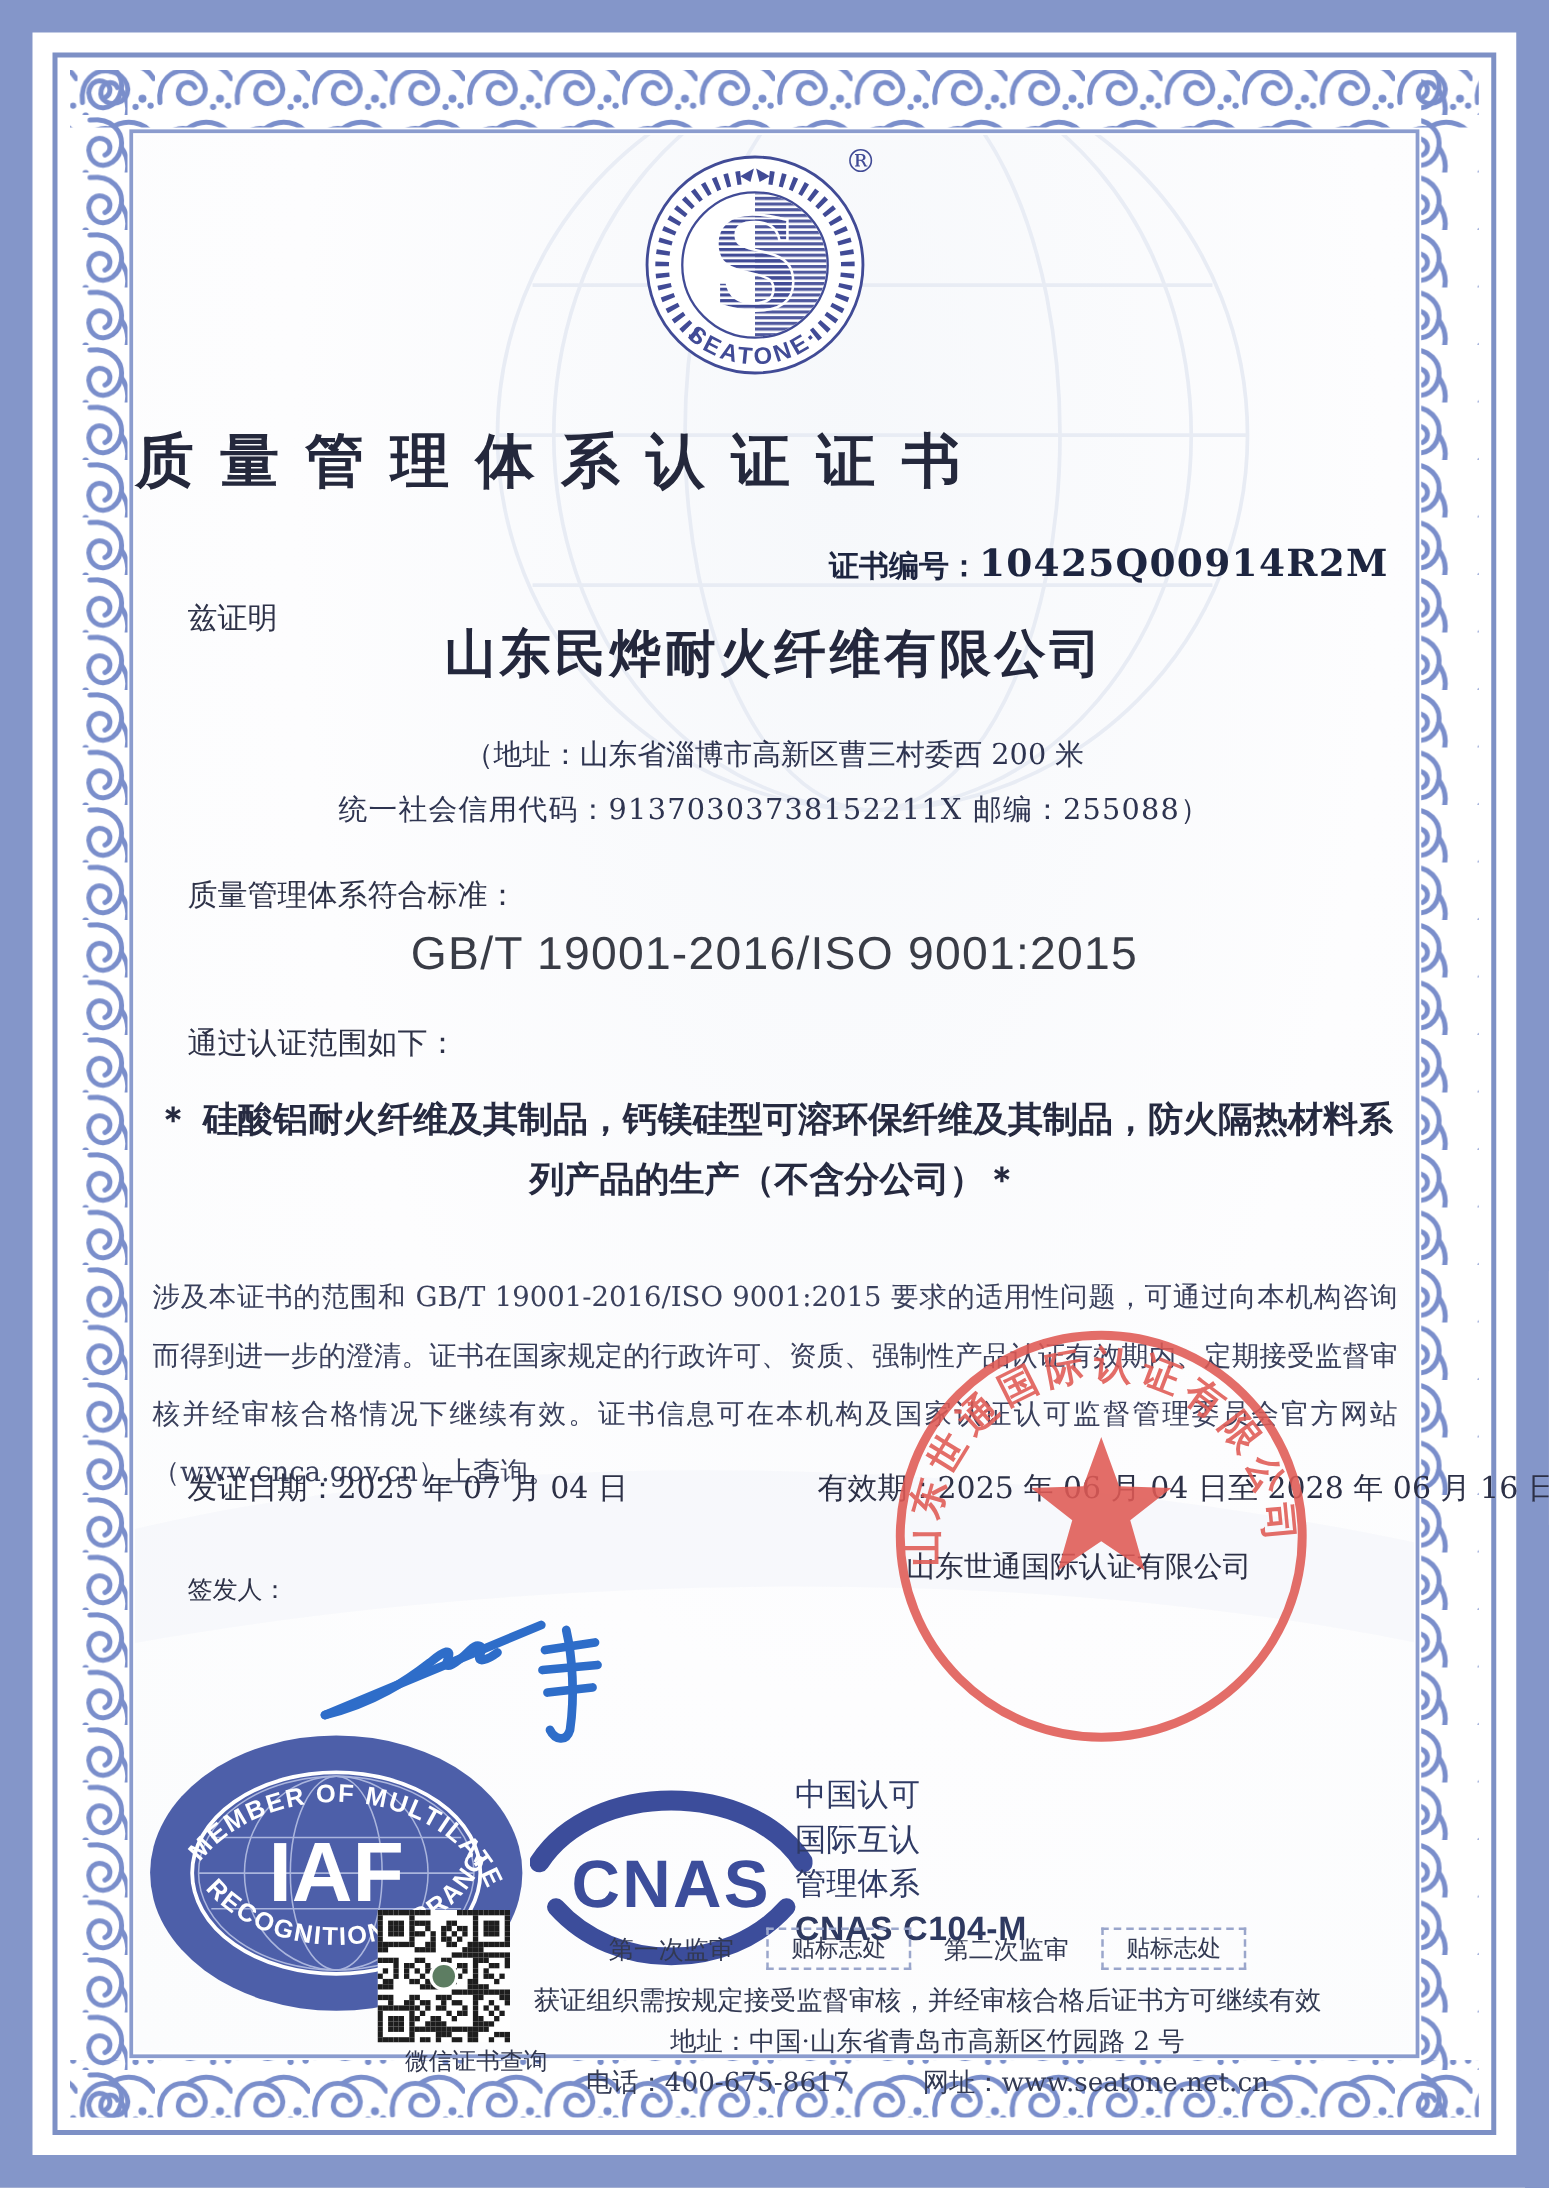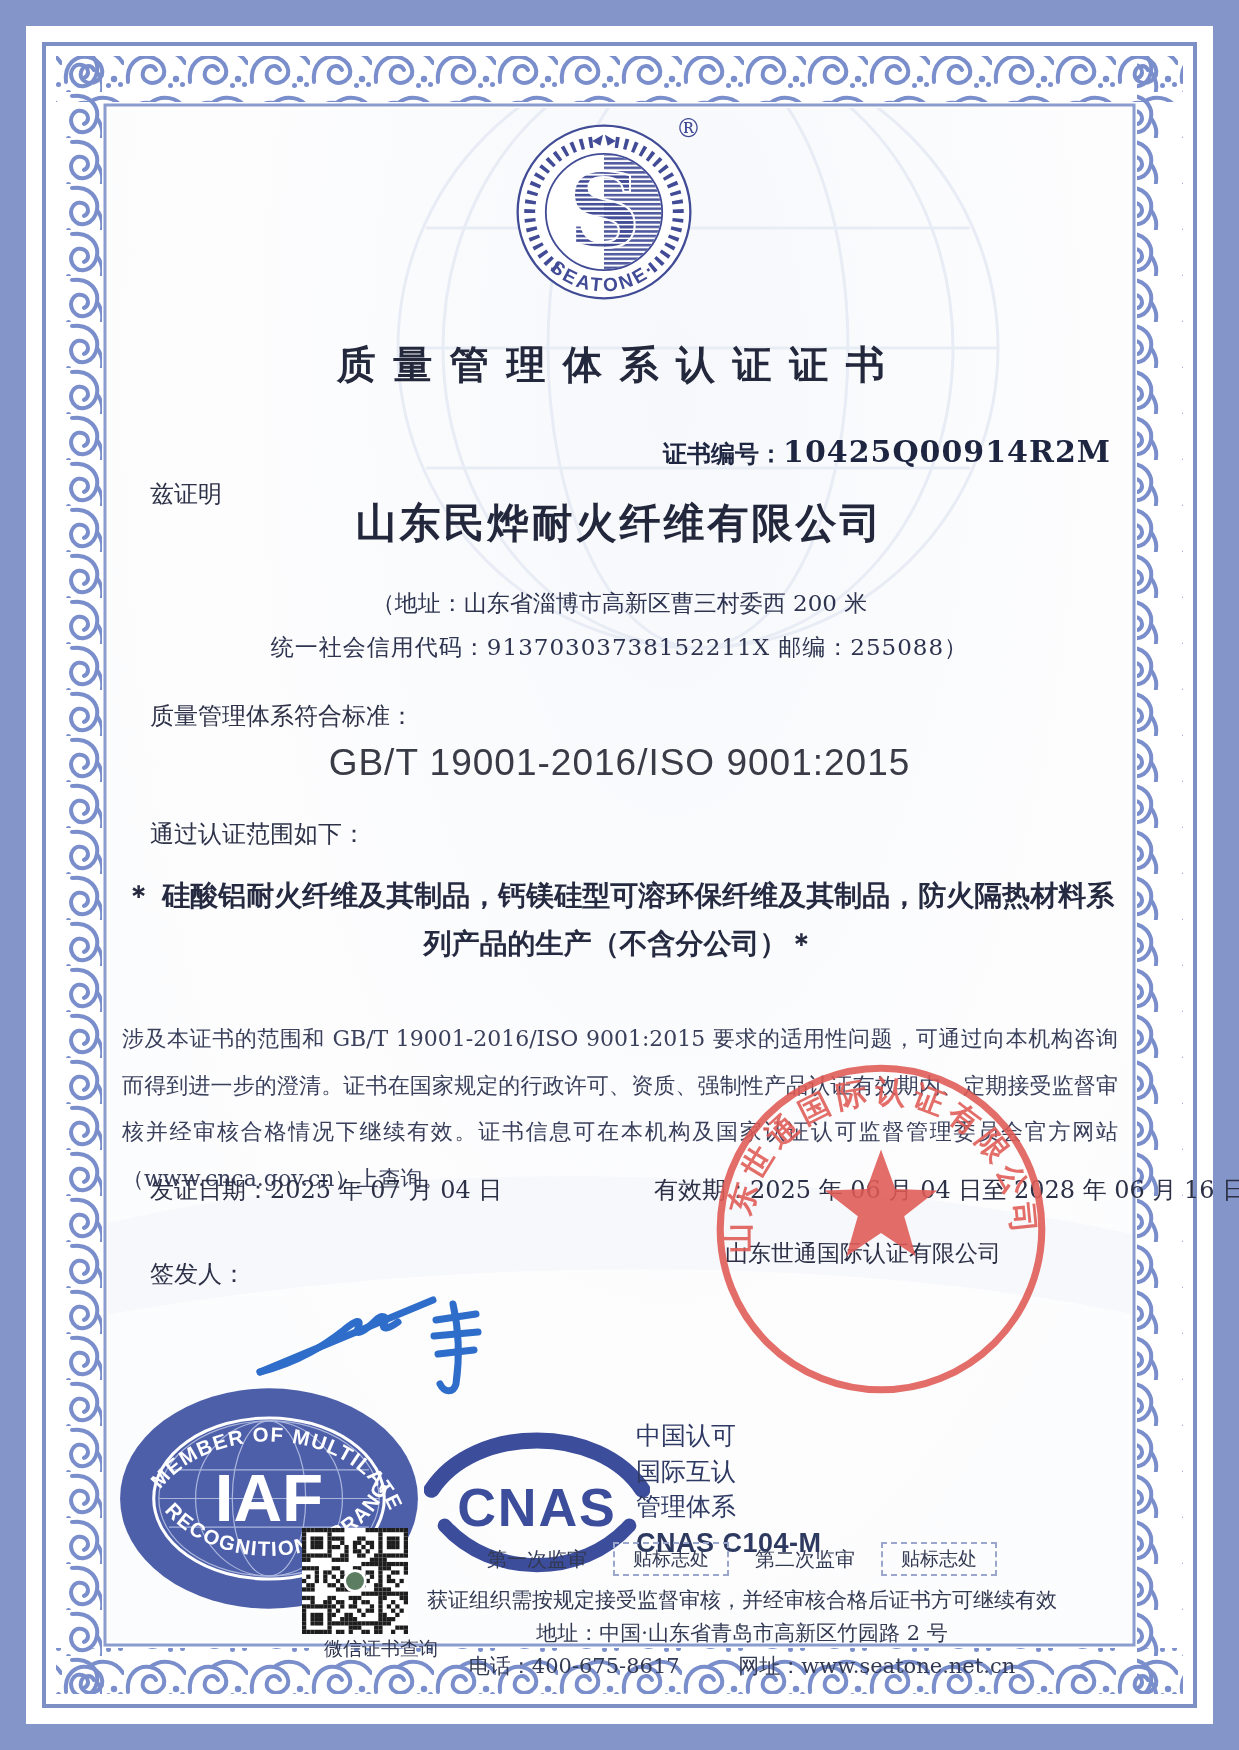--- a/index.html
+++ b/index.html
@@ -5,41 +5,41 @@
   html,body{margin:0;padding:0;background:#9aa7c9;}
   .page{position:relative;width:1239px;height:1750px;margin:0 auto;background:#8496c9;overflow:hidden;
         font-family:"DejaVu Serif","Liberation Serif",serif;color:#262a40;}
   .abs{position:absolute;}
   .frame-svg{left:0;top:0;z-index:0;}
   .content{left:108px;top:108px;width:1023px;height:1534px;z-index:1;
            background:radial-gradient(ellipse at 55% 18%, #f6f8fb 0%, #fdfdfe 55%, #fbfcfd 100%);}
   .wm{left:0;top:0;z-index:0;pointer-events:none;}
   .layer{z-index:2;}
   .logo-box{left:396px;top:4px;width:200px;height:200px;}
-  .title{left:0;top:230px;width:1023px;text-align:center;font-size:39px;font-weight:bold;
+  .title{left:0;top:230px;width:1023px;text-align:left;font-size:47px;font-weight:bold;
          letter-spacing:.45em;color:#24283c;white-space:nowrap;}
   .certno{left:0;top:326px;width:1003px;text-align:right;color:#1d2540;}
   .certno .lbl{font-size:24px;font-weight:bold;}
   .certno .val{font-size:30px;font-weight:bold;letter-spacing:1px;}
   .attest{left:42px;top:370px;font-size:24px;color:#2e3248;}
   .company{left:0;top:388px;width:1023px;text-align:center;font-size:41px;font-weight:bold;letter-spacing:3px;color:#23273c;}
   .addr1{left:0;top:480px;width:1023px;text-align:center;font-size:23px;color:#2e3450;}
   .addr2{left:0;top:524px;width:1023px;text-align:center;font-size:23px;color:#2e3450;letter-spacing:1px;}
   .stdlbl{left:42px;top:592px;font-size:24px;color:#2e3248;}
   .stdval{left:0;top:634px;width:1023px;text-align:center;font-size:37px;color:#393c46;
           font-family:"Liberation Sans","DejaVu Sans",sans-serif;letter-spacing:1px;}
   .scopelbl{left:42px;top:710px;font-size:24px;color:#2e3248;}
   .scope{left:8px;top:764px;width:1007px;text-align:center;font-size:28px;font-weight:bold;
          line-height:1.7;color:#262a40;}
   .notes{left:14px;top:908px;width:996px;font-size:22px;line-height:2.12;text-align:justify;color:#3a405c;}
   .dates{left:0;top:1066px;width:1023px;font-size:24px;color:#2c3046;}
   .dates .issue{position:absolute;left:42px;top:0;white-space:nowrap;}
   .dates .valid{position:absolute;left:546px;top:0;white-space:nowrap;}
   .issuer{left:560px;top:1130px;width:390px;text-align:center;font-size:23px;color:#2c3046;}
-  .signer{left:42px;top:1150px;font-size:24px;color:#2e3248;}
+  .signer{left:42px;top:1150px;font-size:20px;color:#2e3248;}
   .sig-box{left:140px;top:1172px;width:260px;height:120px;}
   .stamp-box{left:600px;top:948px;width:346px;height:346px;z-index:3;opacity:.88;}
   .iaf-box{left:8px;top:1276px;width:306px;height:230px;}
   .cnas-box{left:316px;top:1300px;width:226px;height:190px;}
   .accr{left:528px;top:1310px;width:420px;color:#2f3a64;}
   .accr .zh{font-size:25px;line-height:1.42;color:#2f3a64;}
   .accr .en{font-size:27px;font-weight:bold;line-height:1.35;color:#2e3960;
             font-family:"Liberation Sans","DejaVu Sans",sans-serif;letter-spacing:.5px;}
   .qr-box{left:194px;top:1420px;width:106px;height:106px;}
   .qr-caption{left:164px;top:1528px;width:166px;text-align:right;font-size:19px;color:#30364e;}

